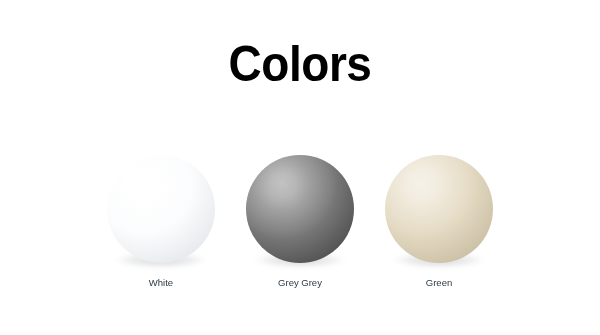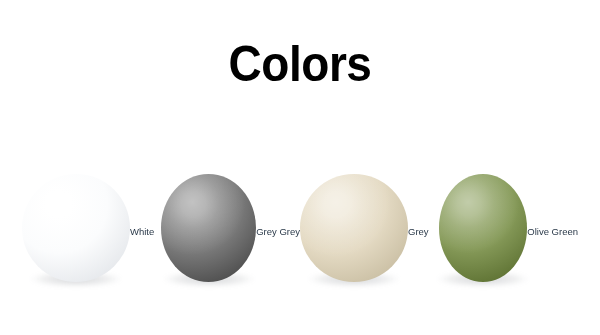--- a/index.html
+++ b/index.html
@@ -49,21 +49,21 @@
     height: 150px;
     display: flex;
     align-items: flex-start;
     justify-content: center;
   }
 
   .swatch {
     width: 139px;
     height: 150px;
     display: flex;
-    flex-direction: row;
+    flex-direction: column;
     align-items: center;
     position: relative;
   }
 
   .ball-wrap {
     position: relative;
     width: 108px;
     height: 108px;
     margin-top: 5px;
   }
@@ -141,27 +141,18 @@
       <div class="label" style="color: rgb(43, 58, 74);">Grey Grey</div>
     </div>
 
     <div class="swatch">
       <div class="ball-wrap">
         <div class="ball-shadow"></div>
         <div class="ball" id="ball-2" style="background: radial-gradient(circle at 34% 28%, rgb(239, 232, 216) 0%, rgb(239, 232, 216) 12%, rgb(228, 218, 195) 46%, rgb(198, 187, 159) 88%, rgb(198, 187, 159) 100%);">
           <div class="ball-sheen"></div>
         </div>
       </div>
-      <div class="label" style="color: rgb(43, 58, 74);">Grey</div>
+      <div class="label" style="color: rgb(43, 58, 74);">Green</div>
     </div>
 
-    <div class="swatch">
-      <div class="ball-wrap">
-        <div class="ball-shadow"></div>
-        <div class="ball" id="ball-3" style="background: radial-gradient(circle at 34% 28%, rgb(156, 173, 117) 0%, rgb(156, 173, 117) 12%, rgb(134, 154, 89) 46%, rgb(92, 112, 49) 88%, rgb(92, 112, 49) 100%);">
-          <div class="ball-sheen"></div>
-        </div>
-      </div>
-      <div class="label" style="color: rgb(43, 58, 74);">Olive Green</div>
-    </div>
 
   </div>
 </div>
 
 </body></html>

